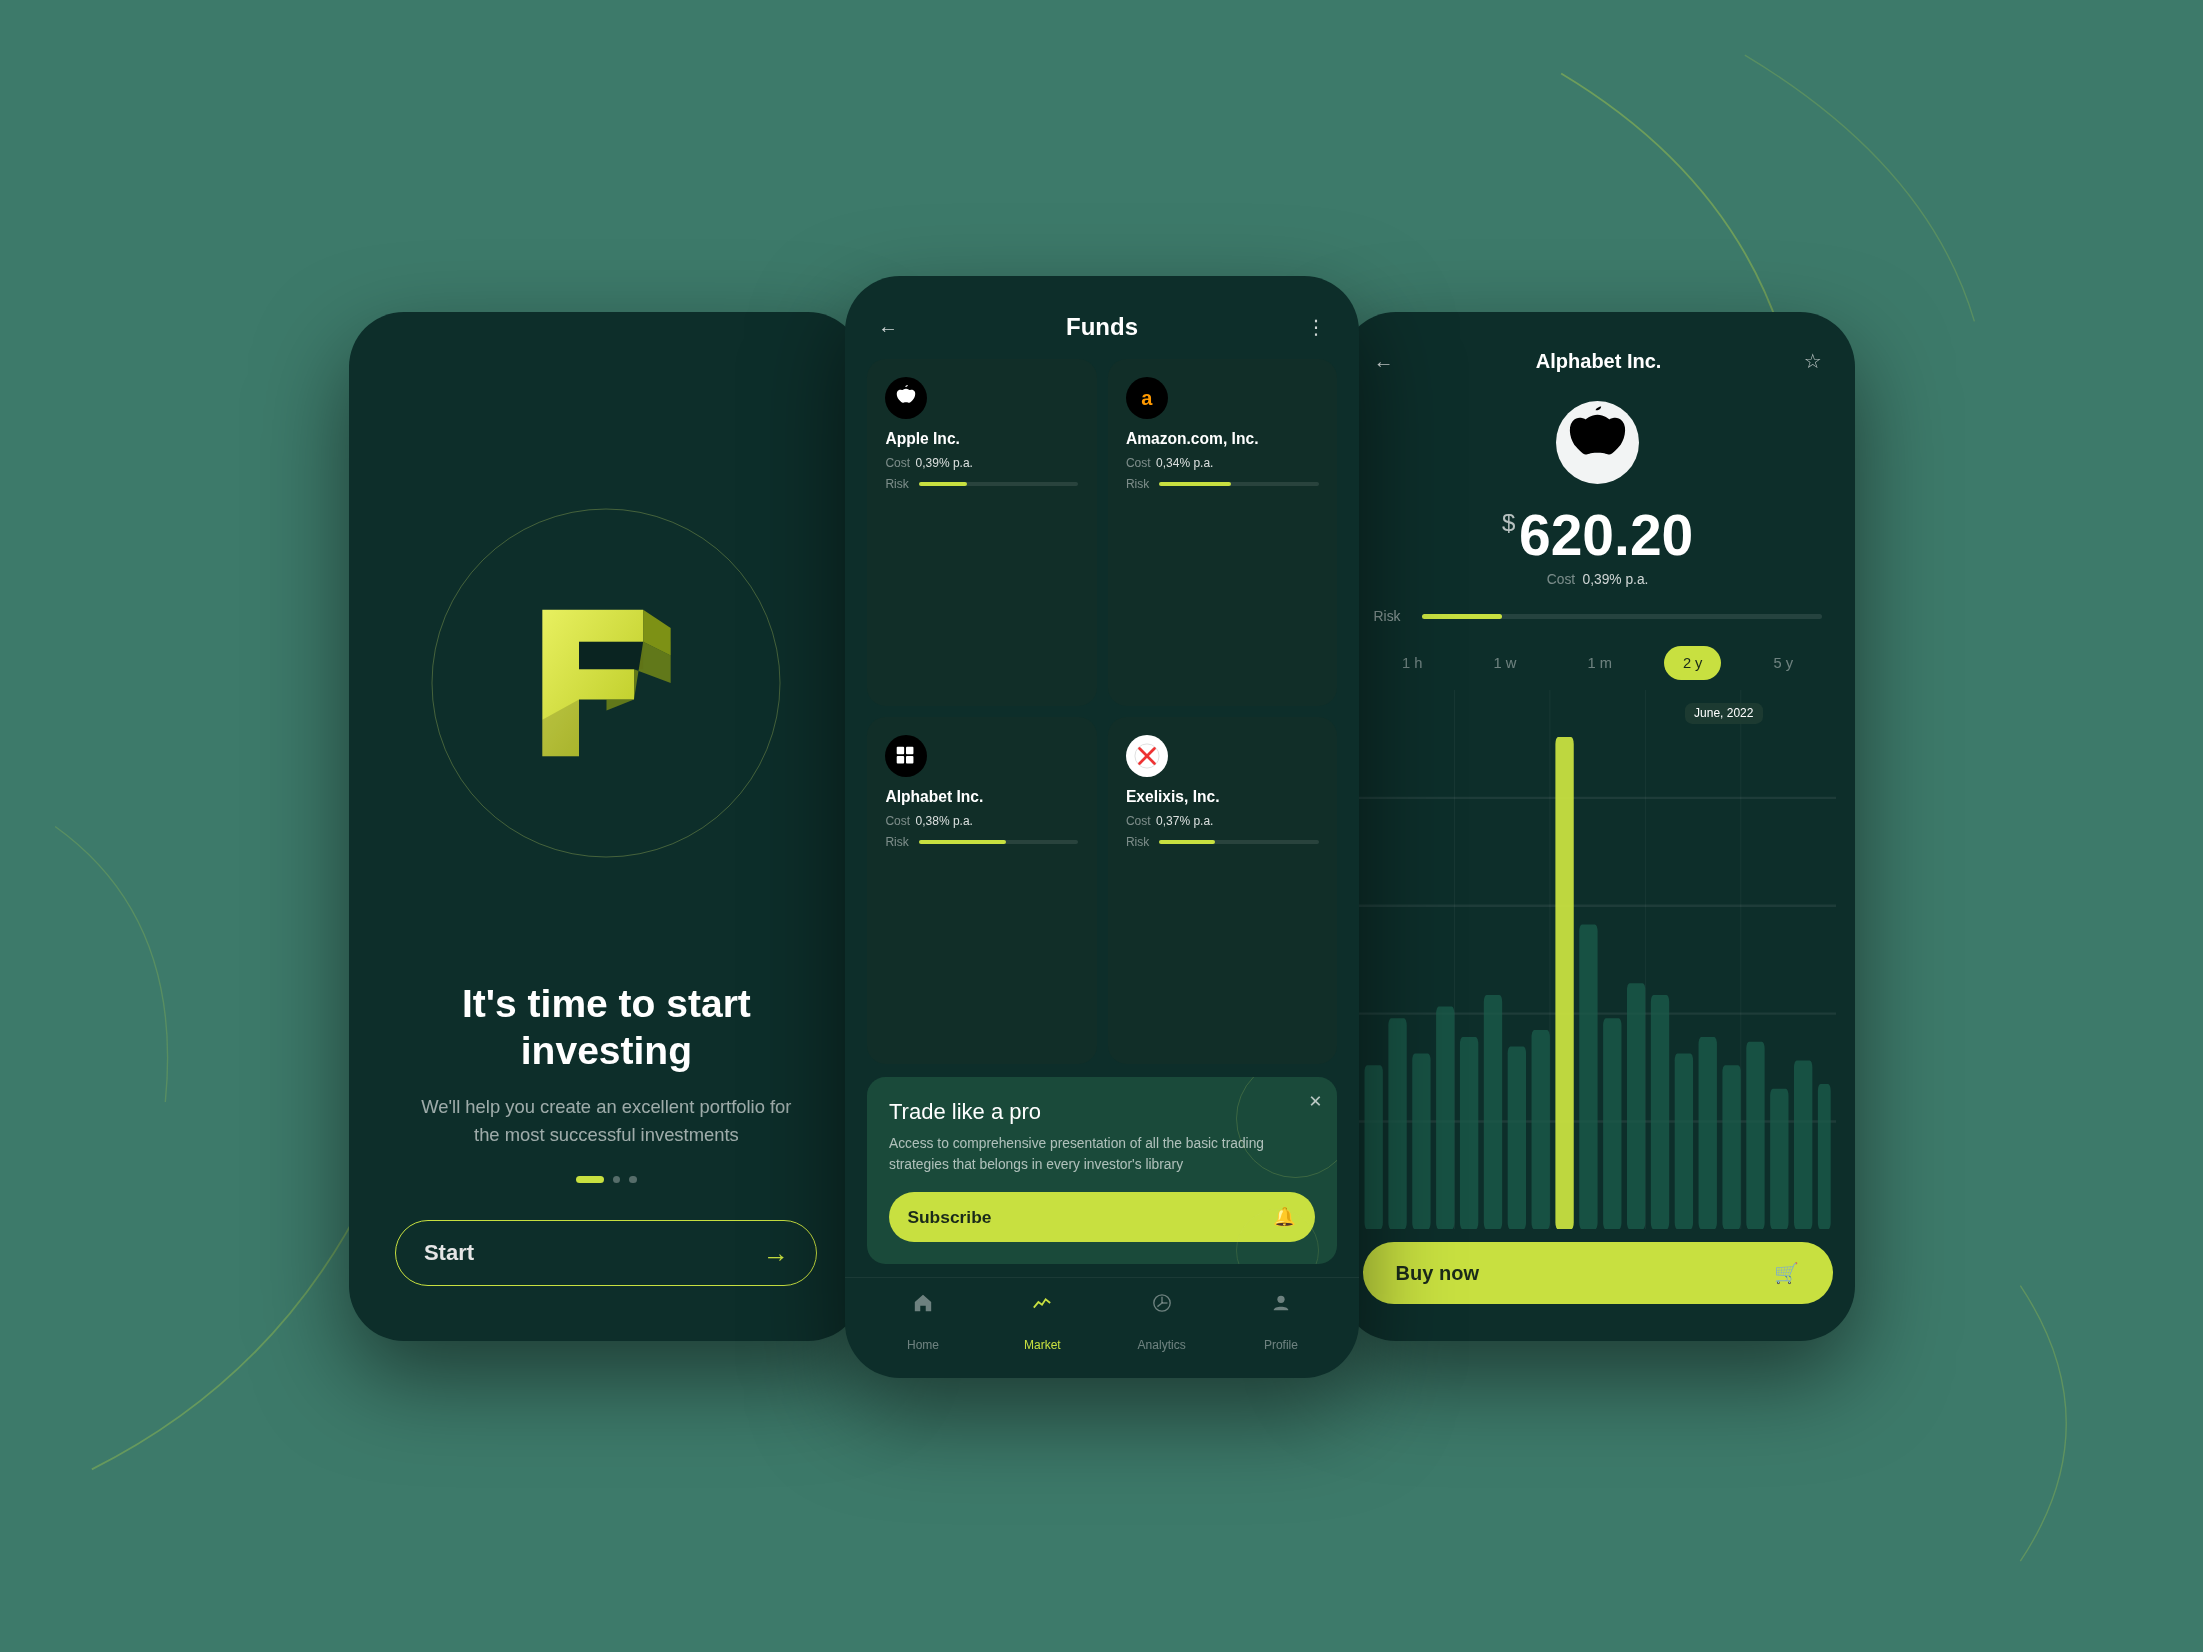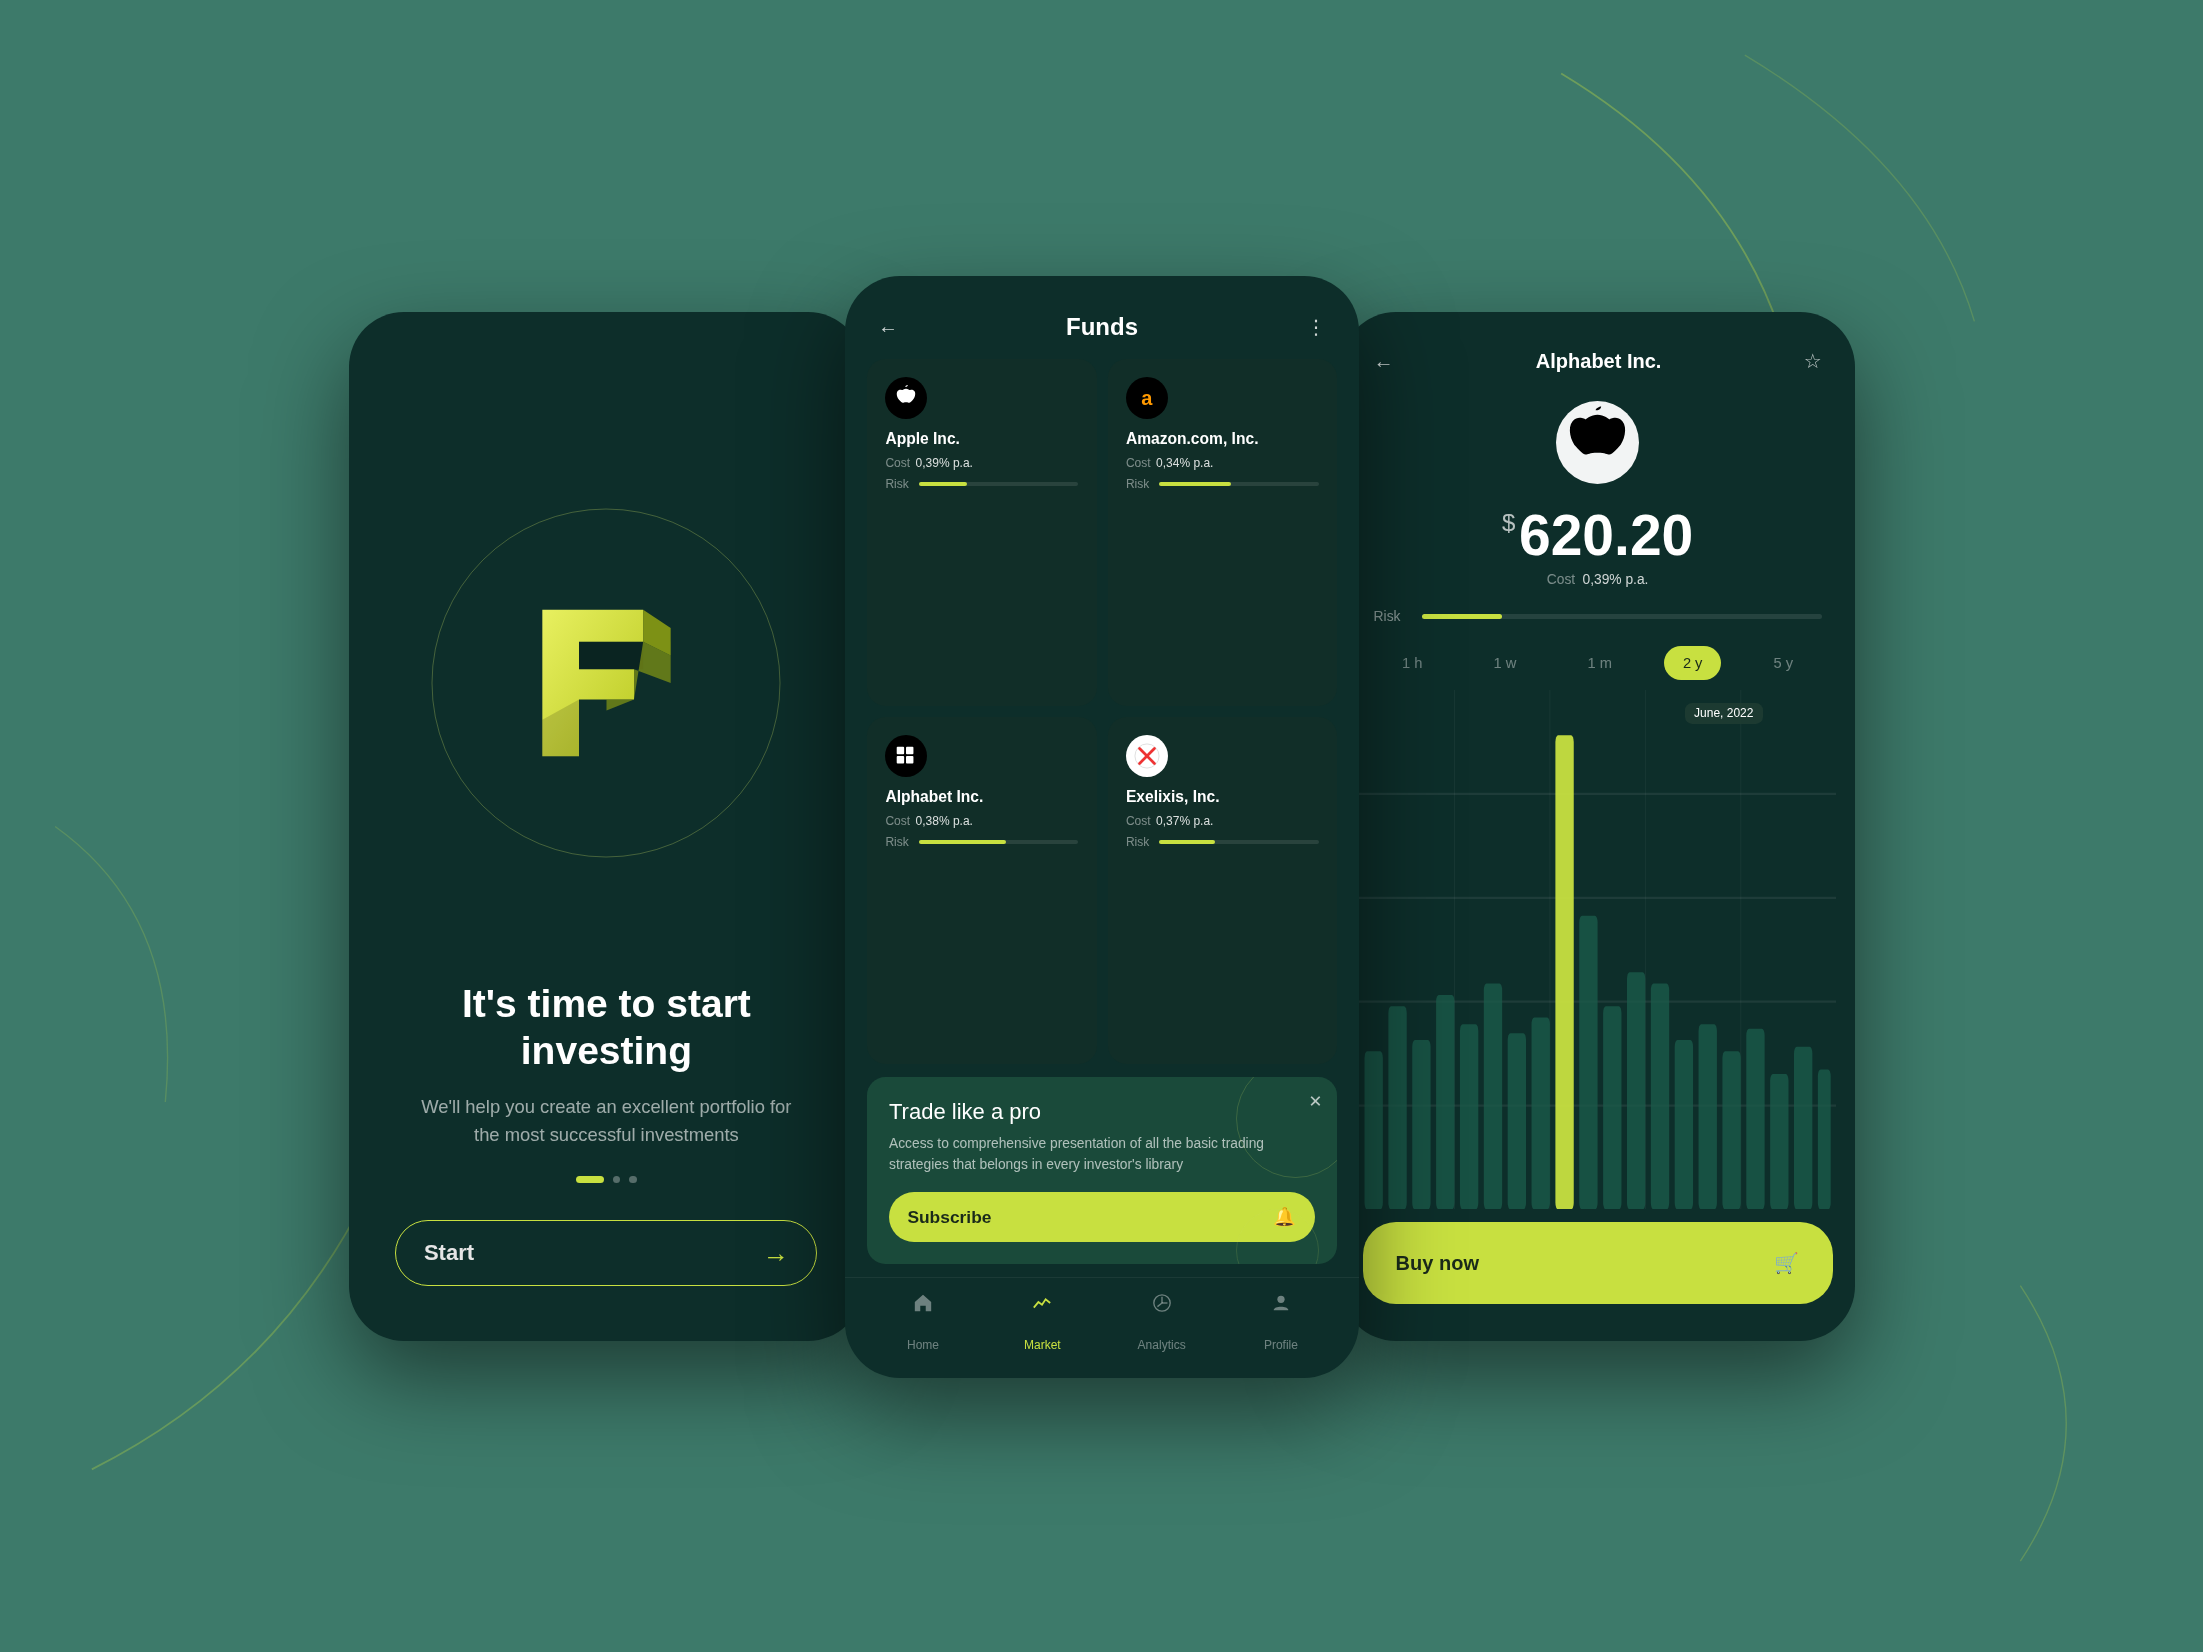--- a/index.html
+++ b/index.html
@@ -490,21 +490,21 @@
       background: rgba(30,60,50,0.9);
       border-radius: 7.3px;
       padding: 3.7px 9.2px;
       color: #fff;
       font-size: 12px;
     }
 
     
     .buy-btn {
       margin: 13px 22px 37px;
-      height: 82px;
+      height: 62px;
       background: #c8e040;
       border-radius: 33px;
       display: flex;
       align-items: center;
       justify-content: space-between;
       padding: 0 33px;
       cursor: pointer;
     }
 
     .buy-btn-label {

